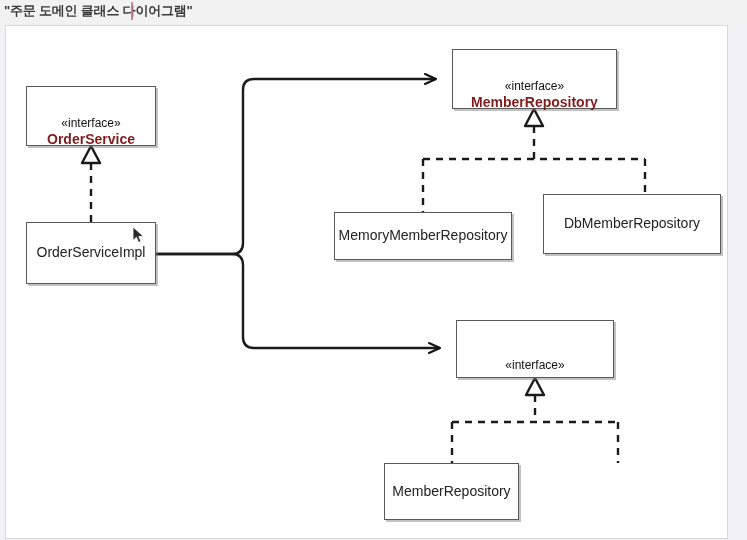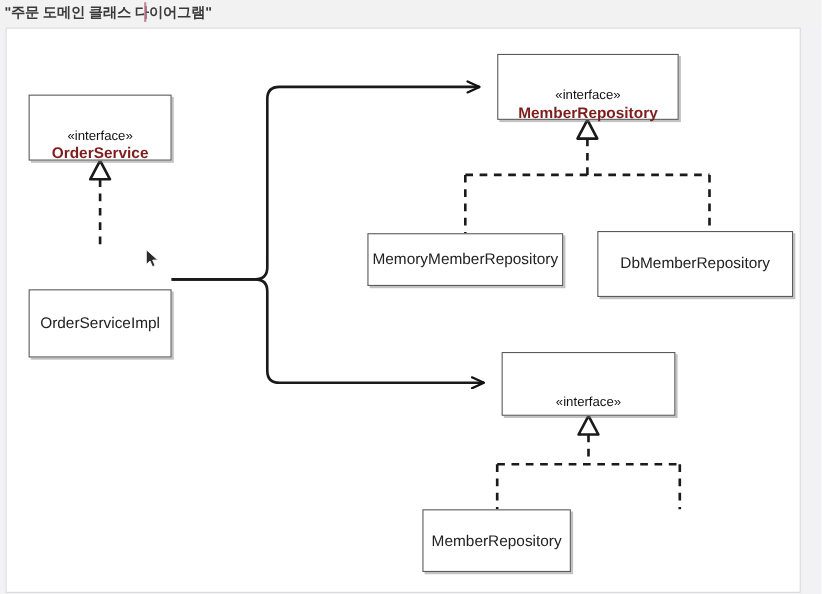--- a/index.html
+++ b/index.html
@@ -141,34 +141,34 @@
         <line x1="446" y1="396" x2="446" y2="437" stroke-dasharray="7,6"></line>
         <line x1="612" y1="396" x2="612" y2="437" stroke-dasharray="7,6"></line>
       </g>
     </svg>
 
     <div class="uml-box" style="left:20px; top:60px; width:130px; height:60px;">
       <div class="stereotype">«interface»</div>
       <div class="cname-bold">OrderService</div>
     </div>
 
-    <div class="uml-box" style="left:20px; top:196px; width:130px; height:62px;margin-top:41px;">
+    <div class="uml-box" style="left:20px; top:196px; width:130px; height:62px;">
       <div class="cname-plain">OrderServiceImpl</div>
     </div>
 
     <div class="uml-box" style="left:446px; top:23px; width:165px; height:60px;">
       <div class="stereotype">«interface»</div>
       <div class="cname-bold">MemberRepository</div>
     </div>
 
     <div class="uml-box" style="left:328px; top:186px; width:178px; height:48px;">
       <div class="cname-plain">MemoryMemberRepository</div>
     </div>
 
-    <div class="uml-box" style="left:537px; top:184px; width:178px; height:60px;">
+    <div class="uml-box" style="left:537px; top:168px; width:178px; height:60px;">
       <div class="cname-plain">DbMemberRepository</div>
     </div>
 
     <div class="uml-box" style="left:450px; top:294px; width:158px; height:58px;">
       <div class="stereotype">«interface»</div>
     </div>
 
     <div class="uml-box" style="left:378px; top:437px; width:135px; height:57px;">
       <div class="cname-plain">MemberRepository</div>
     </div>

